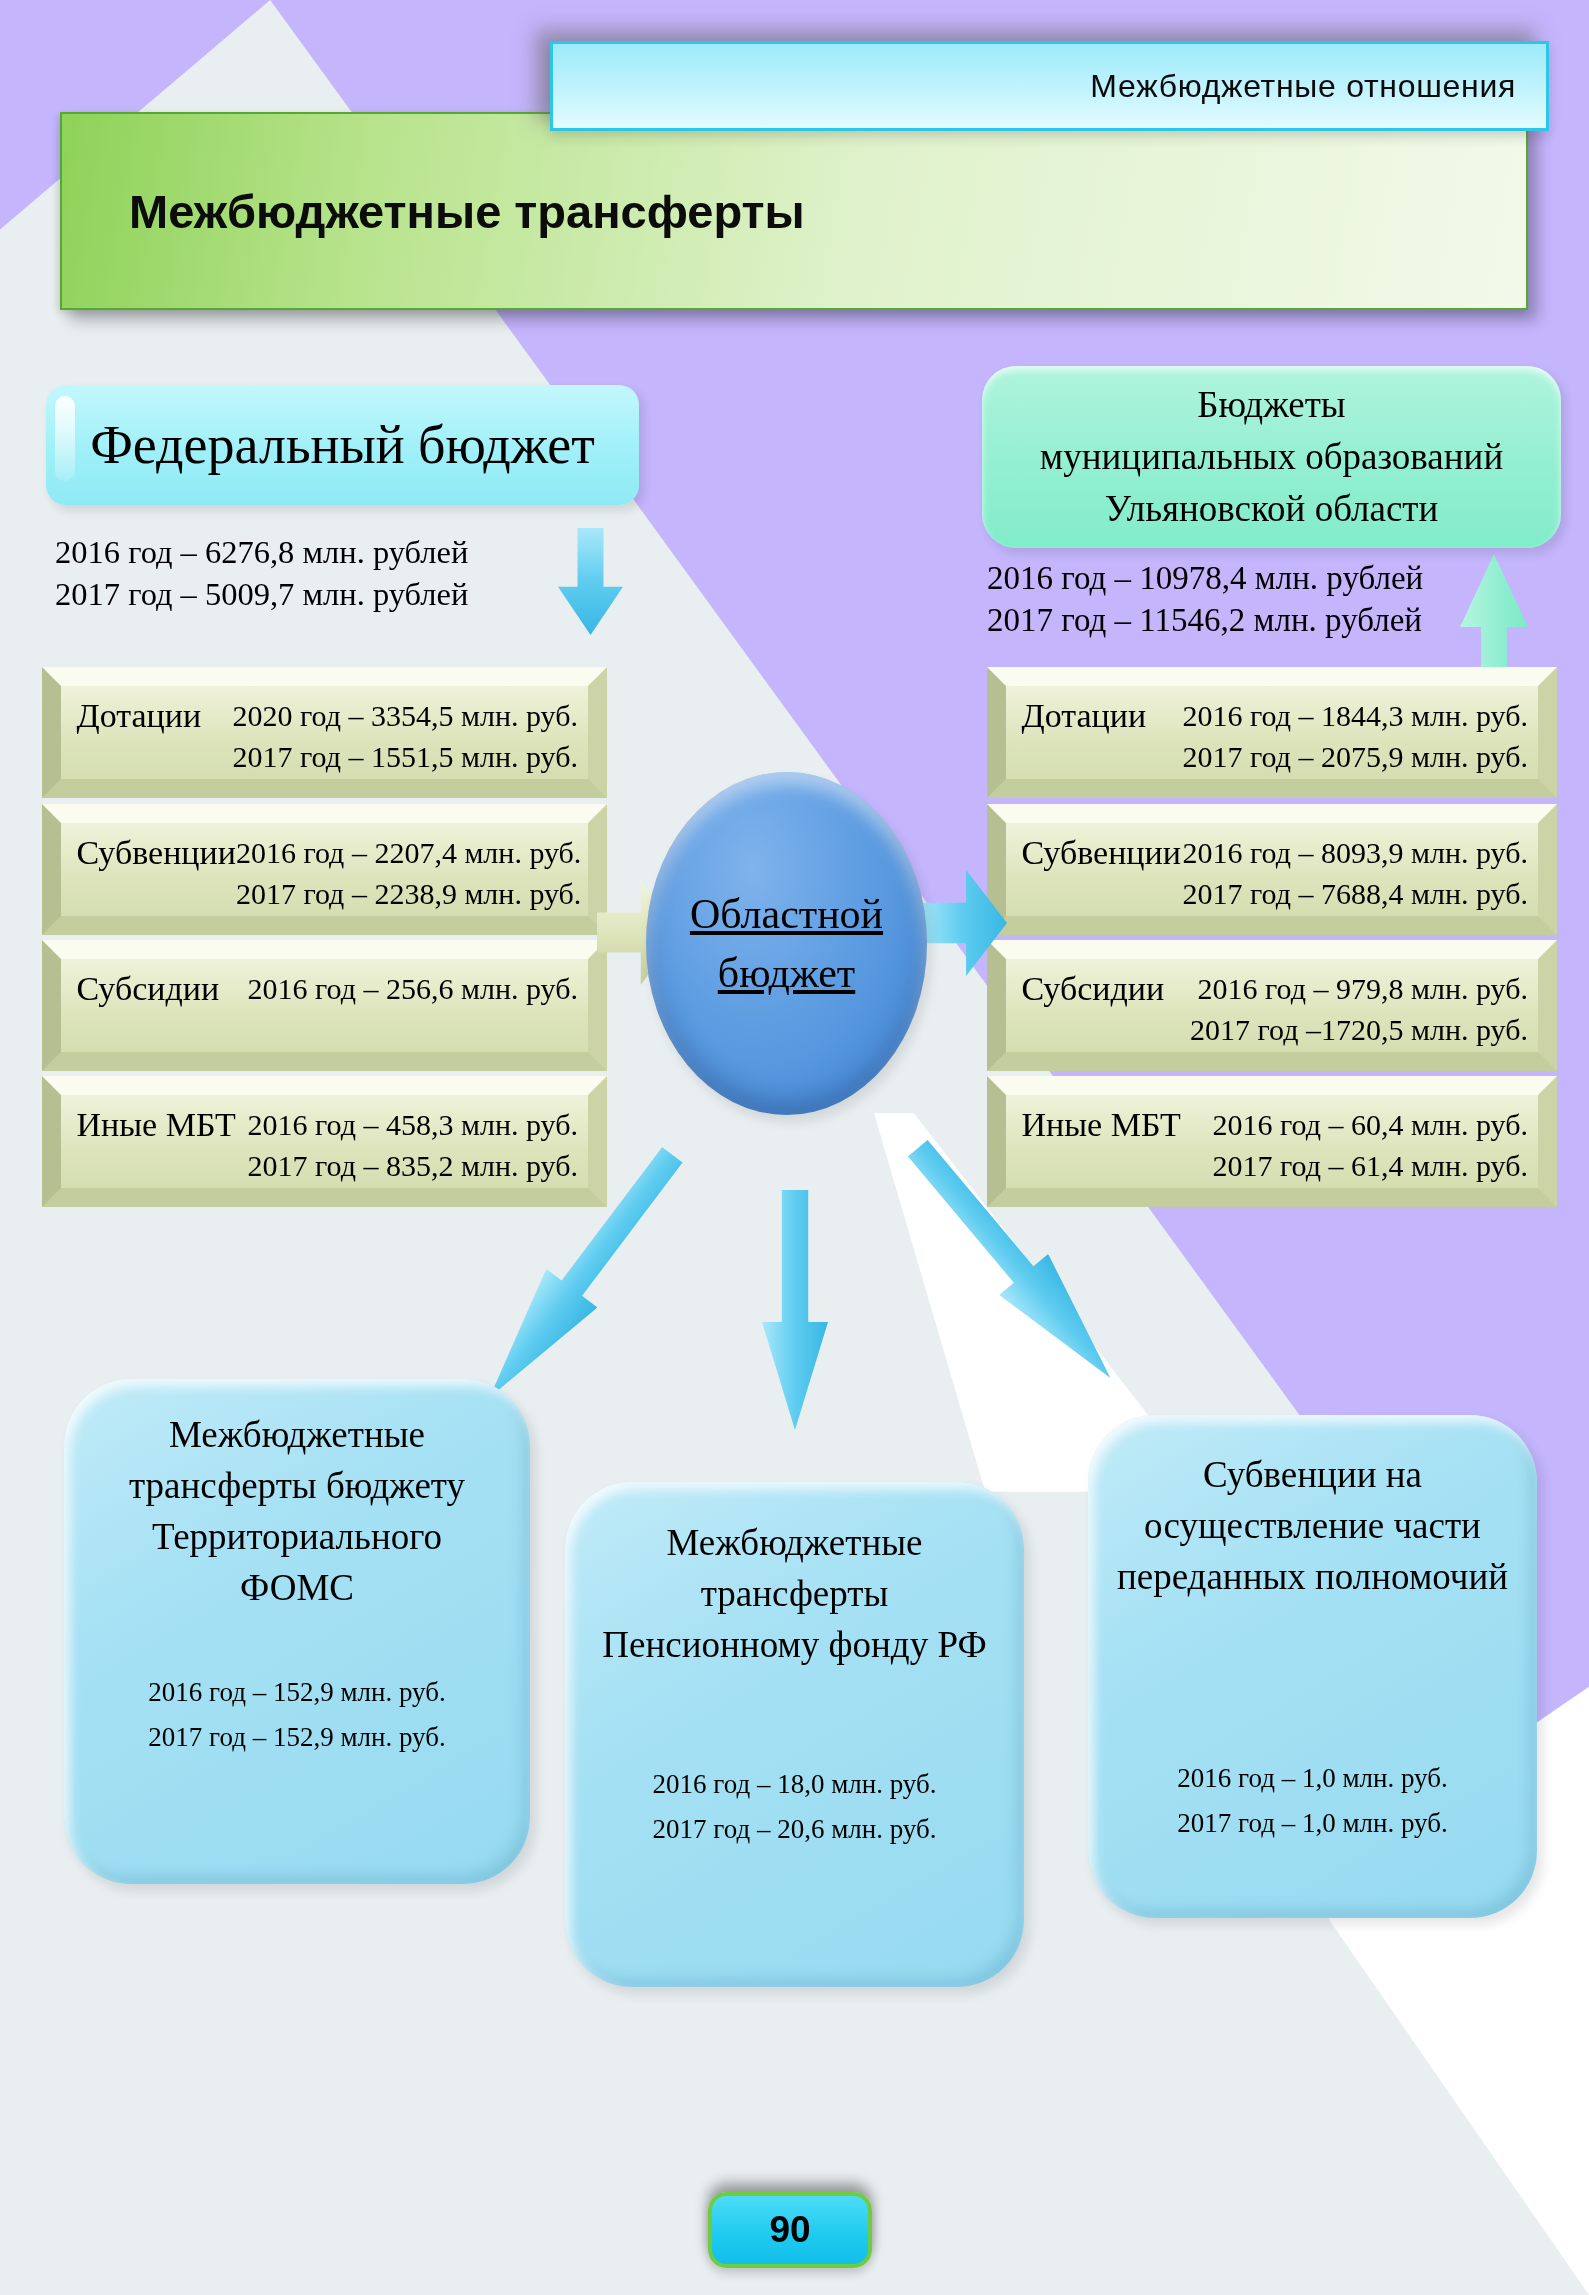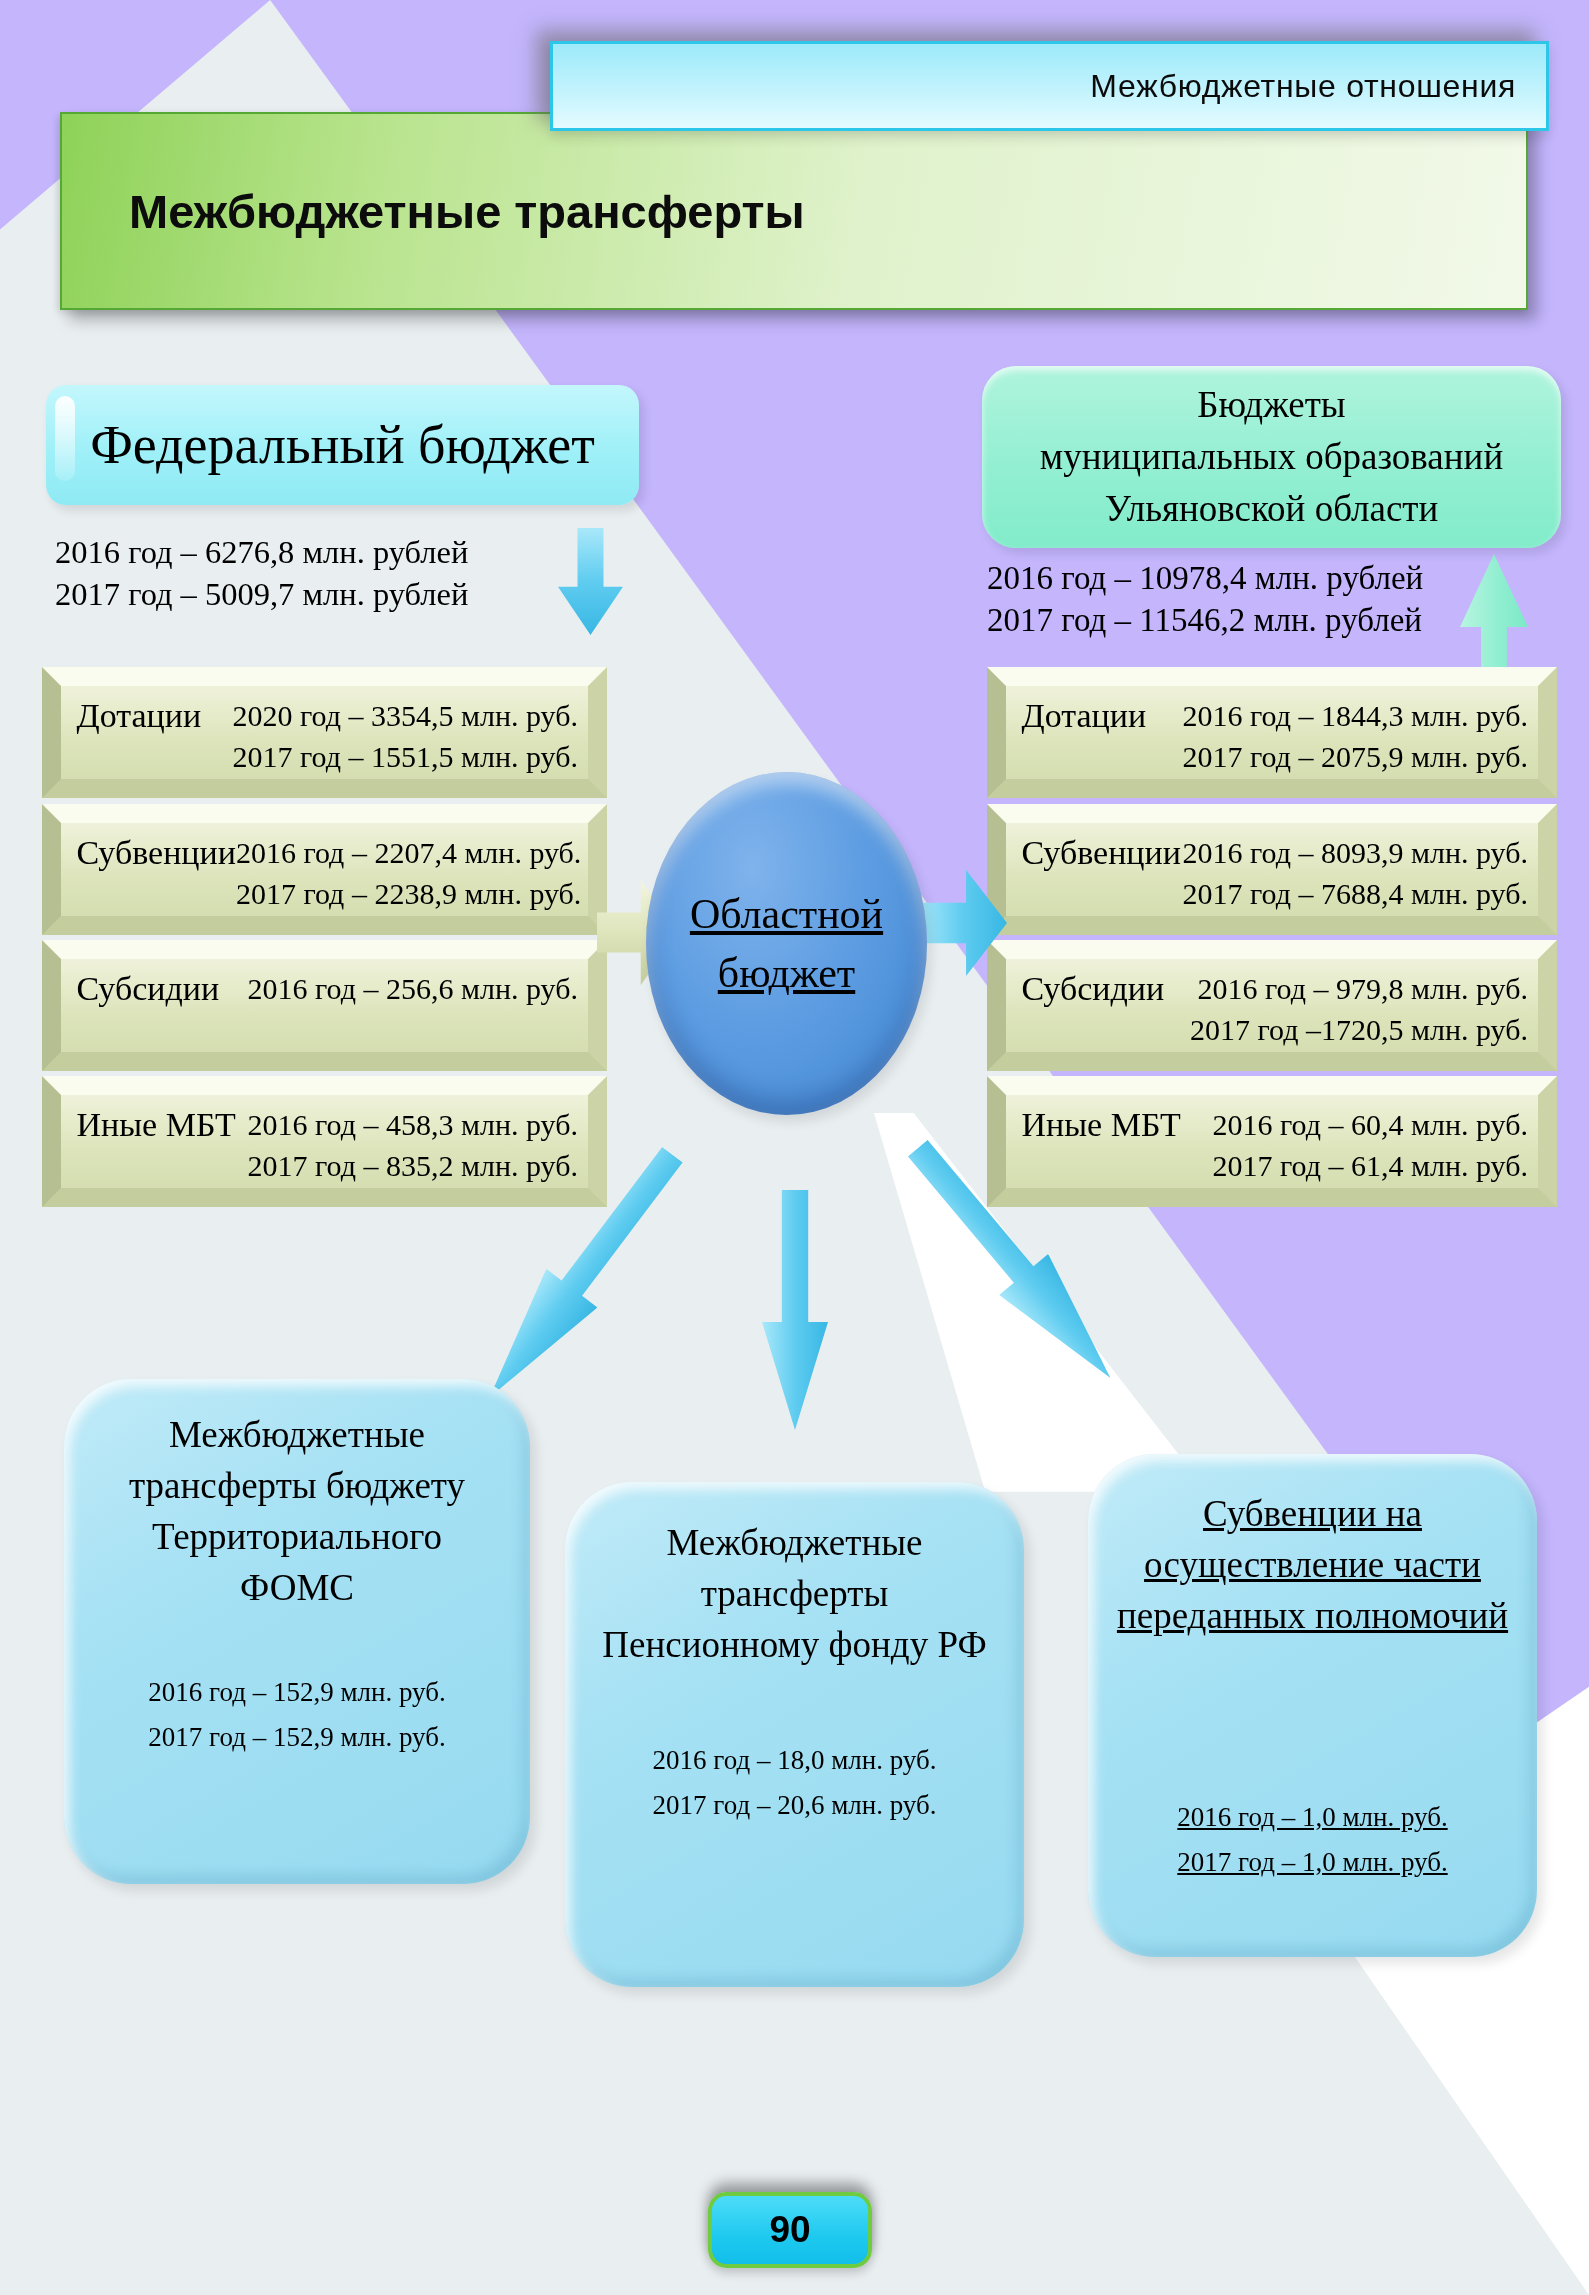--- a/index.html
+++ b/index.html
@@ -211,27 +211,27 @@
     <div class="bvals" style="margin-top:57px;">
       <div>2016 год – 152,9 млн. руб.</div>
       <div>2017 год – 152,9 млн. руб.</div>
     </div>
   </div>
 
   <div class="abs bbox" style="left:565px;top:1482px;width:459px;height:505px;padding-top:35px;">
     <div class="btitle preline">Межбюджетные
 трансферты
 Пенсионному фонду РФ</div>
-    <div class="bvals" style="margin-top:68px;">
+    <div class="bvals" style="margin-top:92px;">
       <div>2016 год – 18,0 млн. руб.</div>
       <div>2017 год – 20,6 млн. руб.</div>
     </div>
   </div>
 
-  <div class="abs bbox" style="left:1088px;top:1454px;width:449px;height:503px;padding-top:34px;text-decoration:underline;">
+  <div class="abs bbox" style="left:1088px;top:1415px;width:449px;height:503px;padding-top:34px;">
     <div class="btitle preline">Субвенции  на
 осуществление части
 переданных полномочий</div>
     <div class="bvals" style="margin-top:154px;">
       <div>2016 год – 1,0 млн. руб.</div>
       <div>2017 год – 1,0 млн. руб.</div>
     </div>
   </div>
 
   <div class="abs badge">

